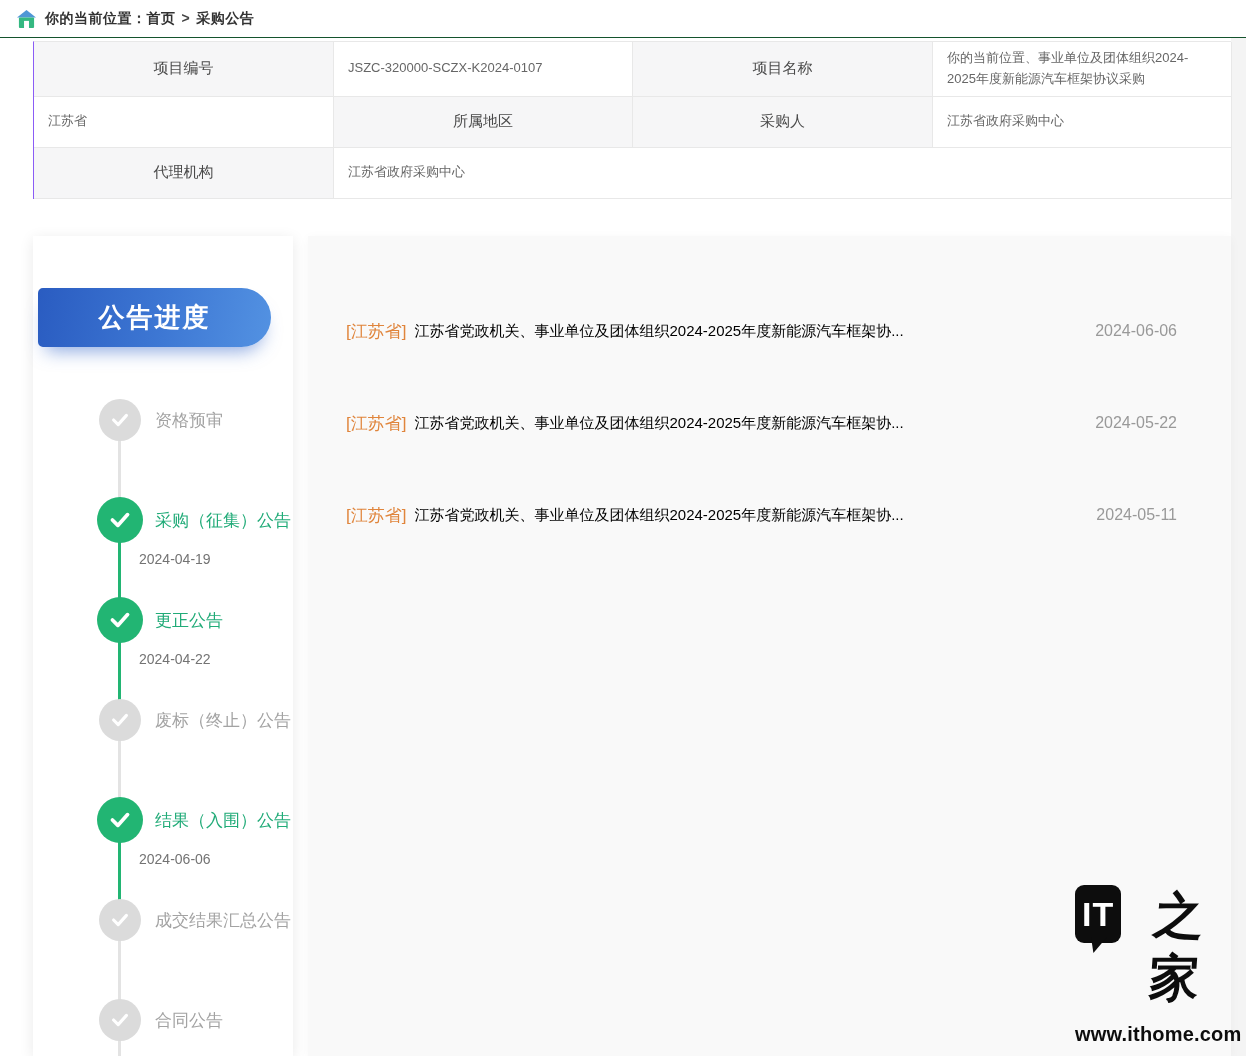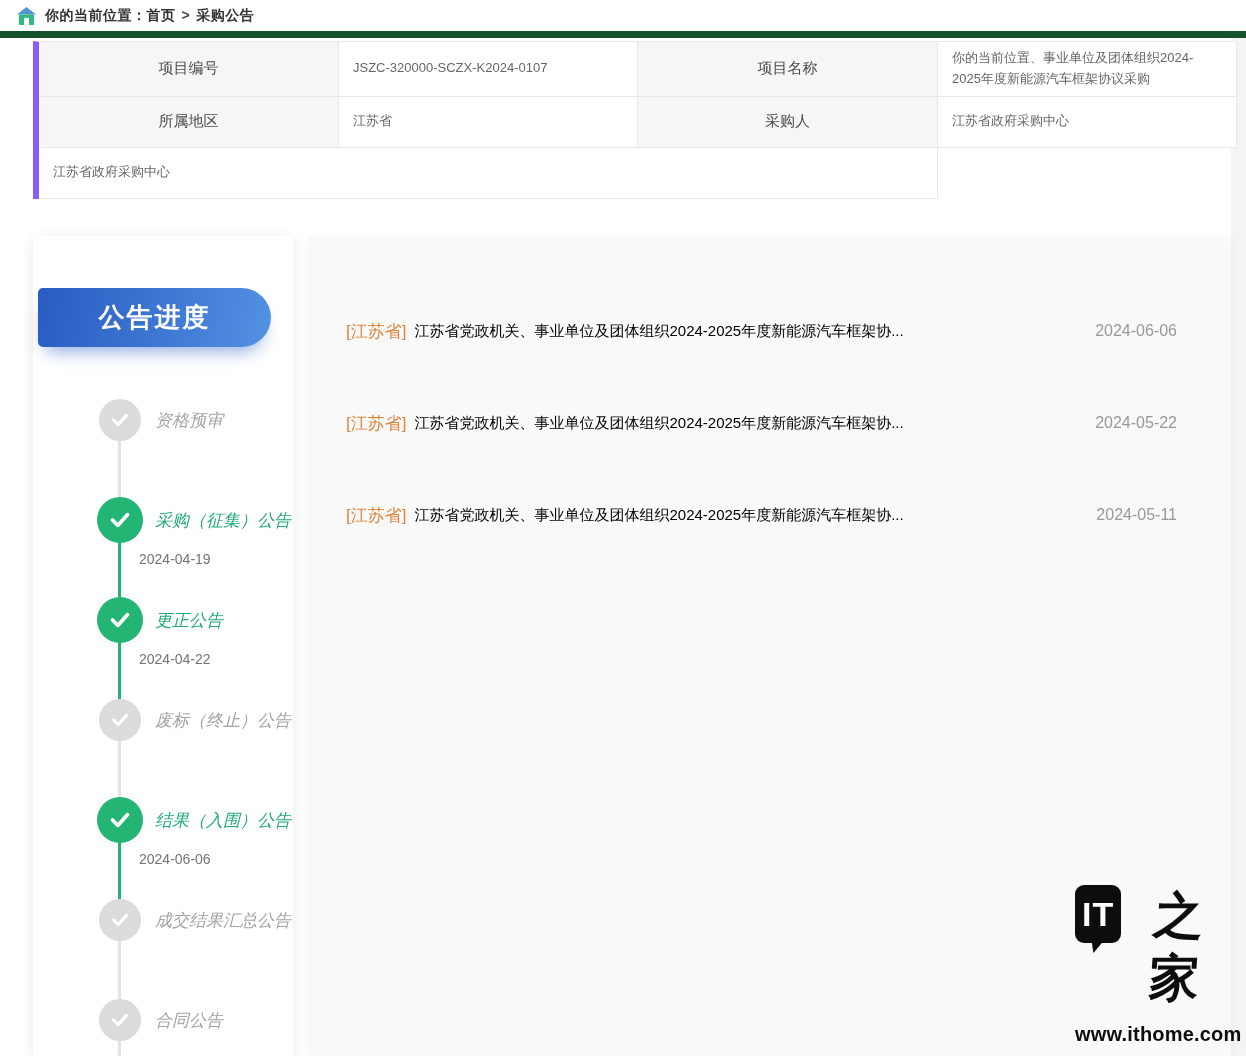--- a/index.html
+++ b/index.html
@@ -13,35 +13,35 @@
 
   
   .right-gutter {
     position: absolute; top: 38px; right: 0; width: 15px; height: 1018px;
     background: #f4f4f4;
   }
 
   
   .topbar {
     position: absolute; top: 0; left: 0; width: 1246px; height: 38px;
-    background: #fff; border-bottom: 7px solid #14532d;
+    background: #fff; border-bottom: 1px solid #14532d;
     display: flex; align-items: center; padding-left: 17px;
   }
   .topbar .home-ic { width: 19px; height: 18px; margin-right: 9px; }
   .crumb { font-size: 14px; font-weight: 600; color: #333; letter-spacing: .5px; }
   .crumb a { color: #333; text-decoration: none; }
   .crumb .sep { margin: 0 6px; font-weight: 600; color: #444; }
 
   
   .info-table {
     position: absolute; left: 33px; top: 41px; width: 1198px;
     display: grid;
     grid-template-columns: 300px 299px 300px 299px;
     grid-auto-rows: auto;
-    border-top: 1px solid #e8e8e8; border-left: 6px solid #8b5cf6;
+    border-top: 1px solid #e8e8e8; border-left: 1px solid #8b5cf6;
     background: #fff;
   }
   .cell {
     border-right: 1px solid #e8e8e8; border-bottom: 1px solid #e8e8e8;
     min-height: 51px;
     display: flex; align-items: center;
   }
   .cell.lab {
     background: #f6f6f7; justify-content: center;
     font-size: 15px; color: #4a4a4a;
@@ -71,21 +71,21 @@
     display: flex; align-items: center; justify-content: center;
     color: #fff; font-size: 26px; font-weight: 700; letter-spacing: 2px;
   }
 
   
   .timeline { position: absolute; left: 0; top: 0; width: 100%; height: 100%; }
   .seg { position: absolute; left: 85px; width: 3px; }
   .seg.gray { background: #e3e3e3; }
   .seg.green { background: #22b573; }
 
-  .step { position: absolute; left: 0; width: 100%; height: 46px; font-style: italic; }
+  .step { position: absolute; left: 0; width: 100%; height: 46px; }
   .dot {
     position: absolute; border-radius: 50%;
     display: flex; align-items: center; justify-content: center;
   }
   .step.done .dot { left: 64px; top: 0; width: 46px; height: 46px; background: #22b573; }
   .step.todo .dot { left: 66px; top: 2px; width: 42px; height: 42px; background: #dbdbdb; }
   .step-label {
     position: absolute; left: 122px; top: 0; height: 46px;
     display: flex; align-items: center;
     font-size: 17px; white-space: nowrap;
@@ -145,25 +145,26 @@
     <span>你的当前位置：</span><a>首页</a><span class="sep">&gt;</span><a>采购公告</a>
   </div>
 </div>
 
 <div class="info-table">
   <div class="cell lab">项目编号</div>
   <div class="cell val">JSZC-320000-SCZX-K2024-0107</div>
   <div class="cell lab">项目名称</div>
   <div class="cell val">你的当前位置、事业单位及团体组织2024-2025年度新能源汽车框架协议采购</div>
 
+  <div class="cell val">江苏省</div>
   <div class="cell lab">所属地区</div>
-  <div class="cell val">江苏省</div>
   <div class="cell lab">采购人</div>
   <div class="cell val">江苏省政府采购中心</div>
 
+  <div class="cell lab">代理机构</div>
   <div class="cell val span3">江苏省政府采购中心</div>
 </div>
 
 <div class="sidebar">
   <div class="prog-btn">公告进度</div>
 
   <div class="timeline">
 
     <div class="seg gray" style="top:184px; height:100px;"></div>
     <div class="seg green" style="top:284px; height:100px;"></div>

